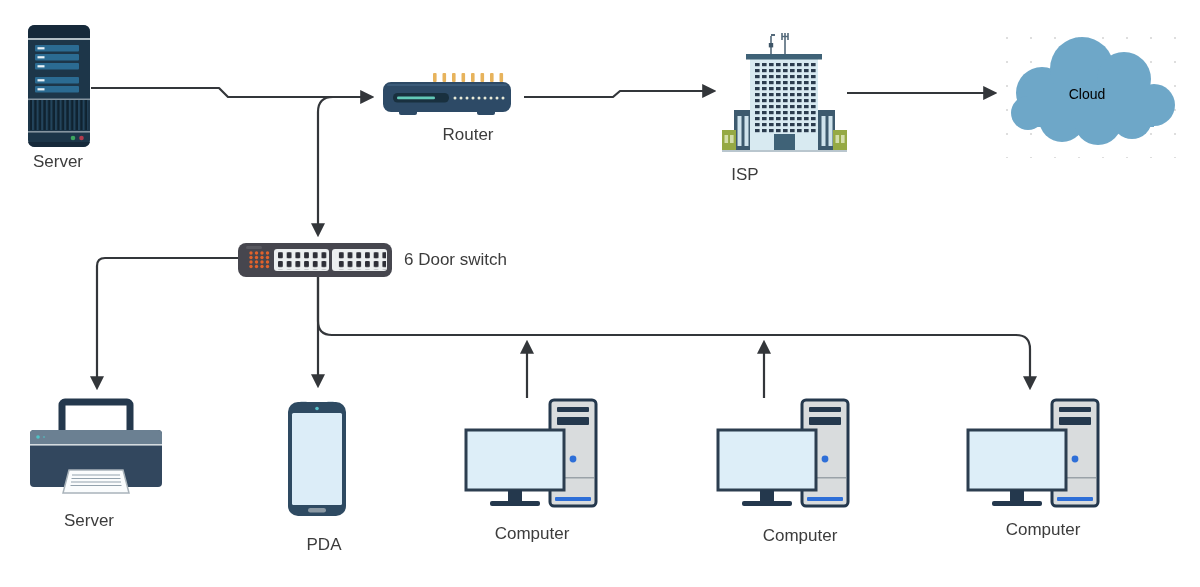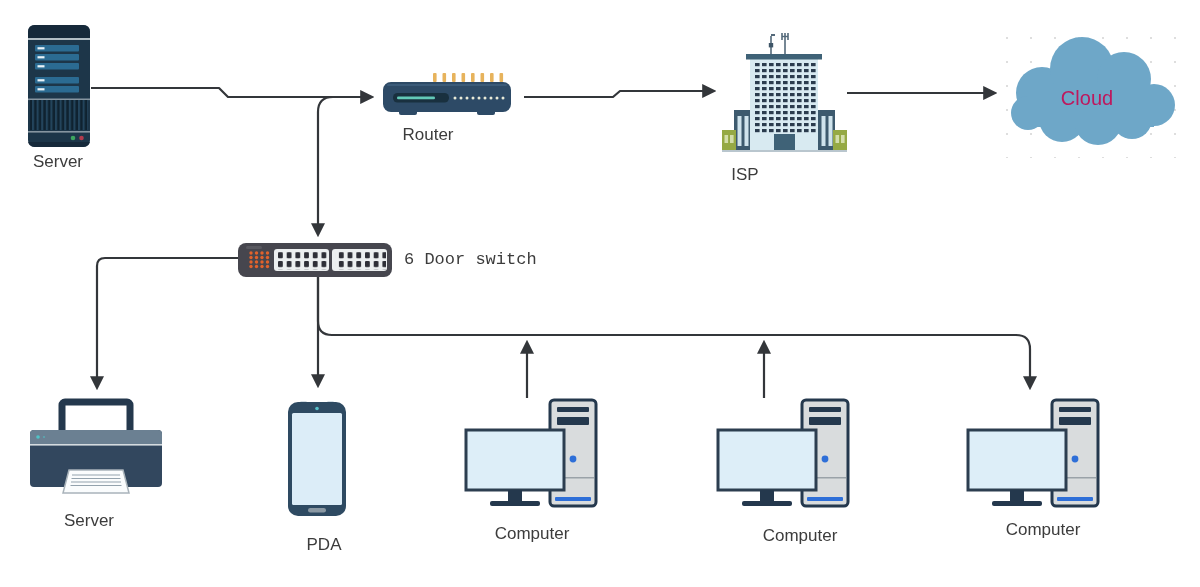--- a/index.html
+++ b/index.html
@@ -6,28 +6,28 @@
   .canvas{
     position:relative;width:1200px;height:587px;background:#ffffff;overflow:hidden;
     font-family:"Liberation Sans", sans-serif;
   }
   .node{position:absolute;}
   .node svg{display:block;}
   .lbl{
     position:absolute;color:#3c3c3c;font-size:17px;line-height:1.1;
     transform:translateX(-50%);white-space:nowrap;
   }
-  .lbl.left{transform:none;font-family:Liberation Mono, monospace;}
+  .lbl.left{transform:none;}
   .edges{position:absolute;left:0;top:0;z-index:2;}
   .dots{
     position:absolute;left:995px;top:26px;width:200px;height:132px;z-index:0;
     background-image:radial-gradient(#dedede 1.1px, transparent 1.3px);
     background-size:24px 24px;
   }
-  .cloud-label{font-size:20px;color:#be185d;z-index:3;}
+  .cloud-label{font-size:14px;color:#000000;z-index:3;}
 </style>
 </head>
 <body>
 
 <div class="canvas">
 
   <div class="dots"></div>
 
   <svg class="edges" width="1200" height="587" viewBox="0 0 1200 587">
     <defs>
@@ -103,21 +103,21 @@
           <circle cx="90" cy="30" r="1.5"></circle>
         <circle cx="96" cy="30" r="1.5"></circle>
           <circle cx="102" cy="30" r="1.5"></circle>
           <circle cx="108" cy="30" r="1.5"></circle>
         <circle cx="114" cy="30" r="1.5"></circle>
           <circle cx="120" cy="30" r="1.5"></circle>
           <circle cx="126" cy="30" r="1.5"></circle>
       </g>
     </svg>
   </div>
-  <div class="lbl" style="left:428px;top:126px">Router</div>
+  <div class="lbl" style="left:468px;top:126px">Router</div>
 
   <div class="node" style="left:722px;top:32px;z-index:1">
     <svg width="125" height="124" viewBox="0 0 125 124">
       <defs>
         <pattern id="win-p" patternUnits="userSpaceOnUse" x="33" y="31" width="7" height="6">
           <rect width="4.6" height="3.2" fill="#2b3c4e"></rect>
         </pattern>
       </defs>
 
       <line x1="49" y1="4" x2="49" y2="23" stroke="#54697a" stroke-width="1.6"></line>

